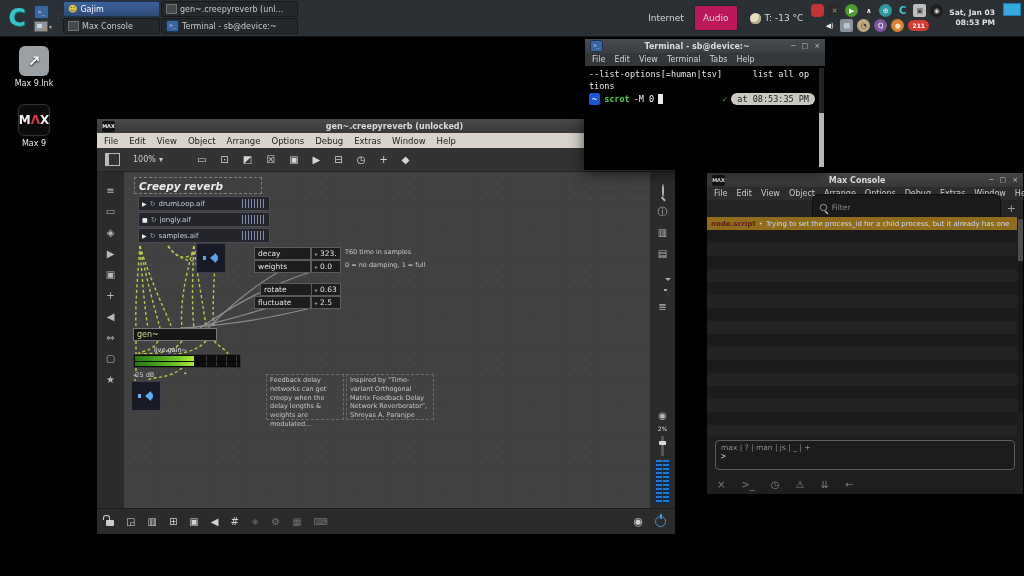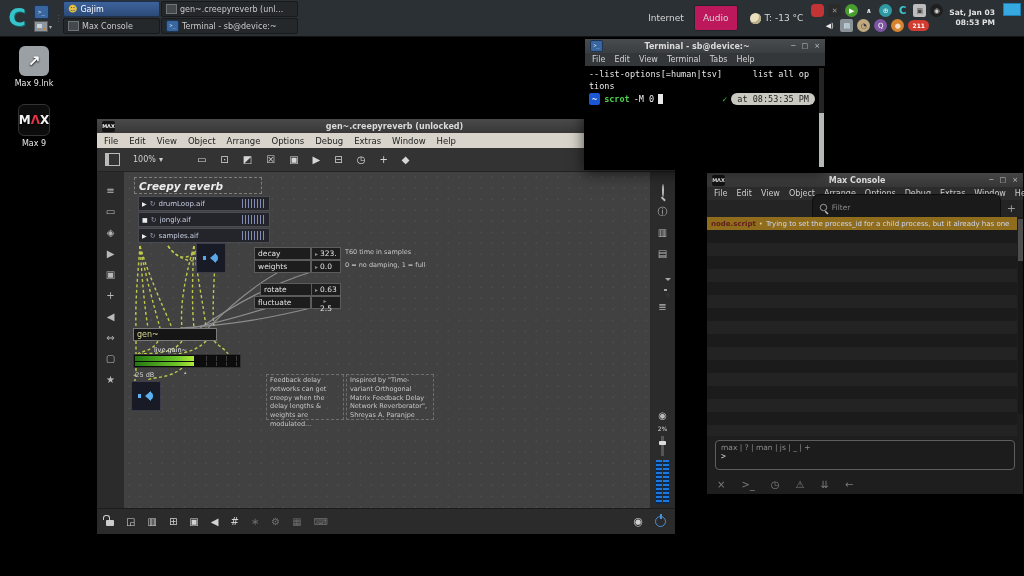--- a/index.html
+++ b/index.html
@@ -407,21 +407,21 @@
         </div>
         <div class="cbox" style="left:218px;top:88px;width:94px;">0 = no damping, 1 = full</div>
 
         <div class="pbox" style="left:136px;top:111px;width:57px;">rotate</div>
         <div class="nbox" style="left:187px;top:111px;width:30px;">
           <span class="arr">▸</span>
           <span>0.63</span>
         </div>
 
         <div class="pbox" style="left:130px;top:124px;width:57px;">fluctuate</div>
-        <div class="nbox" style="left:187px;top:124px;width:30px;flex-direction:column;">
+        <div class="nbox" style="left:187px;top:124px;width:30px;">
           <span class="arr">▸</span>
           <span>2.5</span>
         </div>
 
         <div class="gen">gen~</div>
 
         <div class="gain-label">live.gain~</div>
         <div class="gain">
           <div class="bar"></div>
           <div class="bar"></div>

